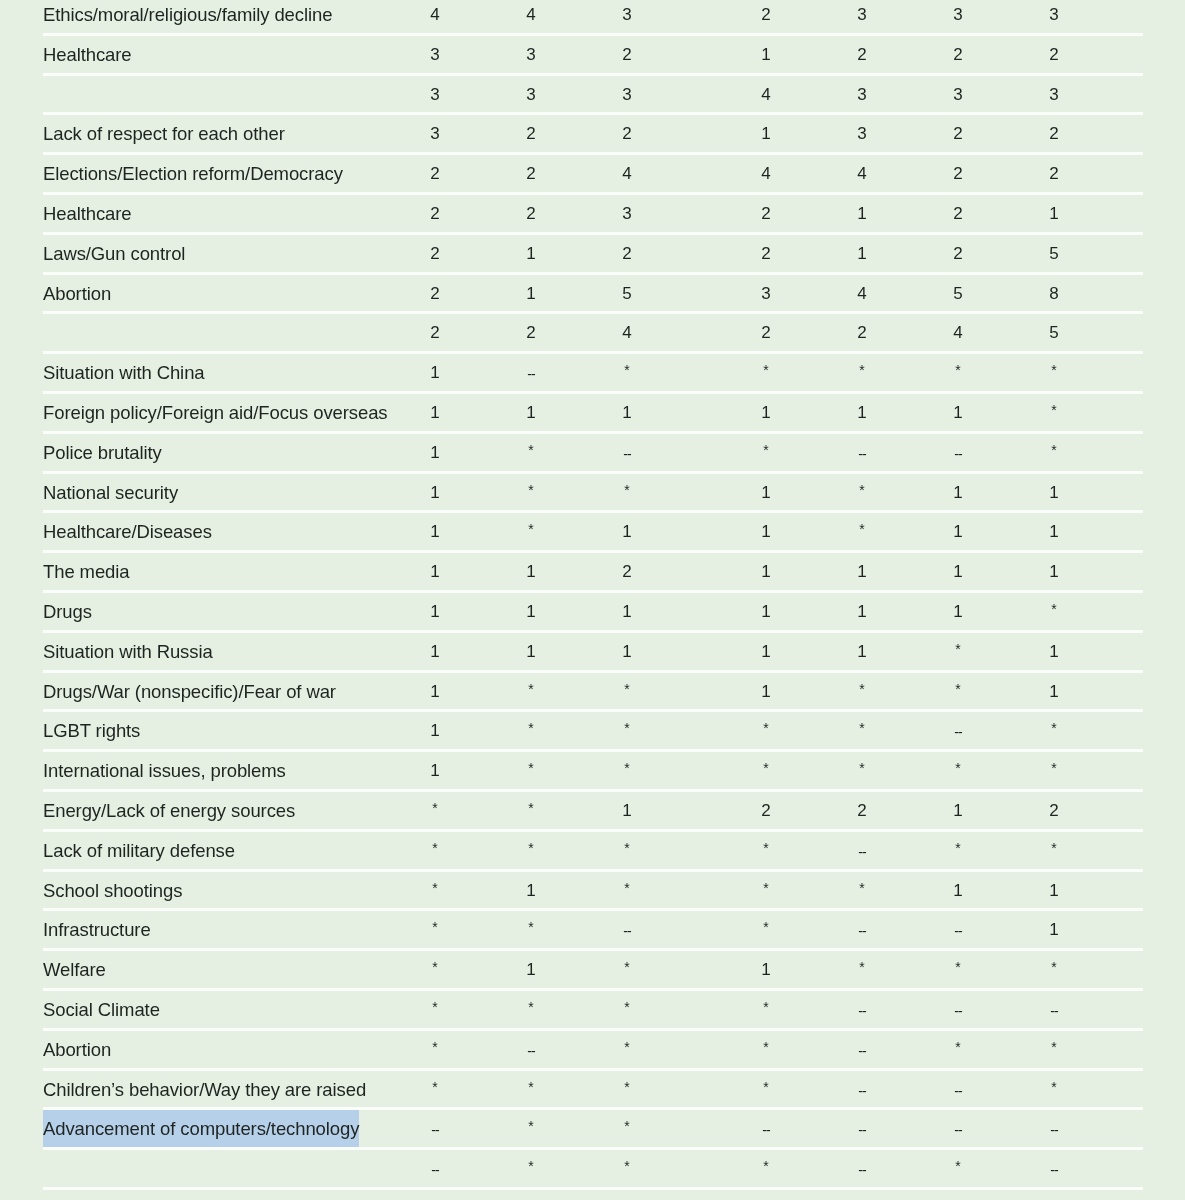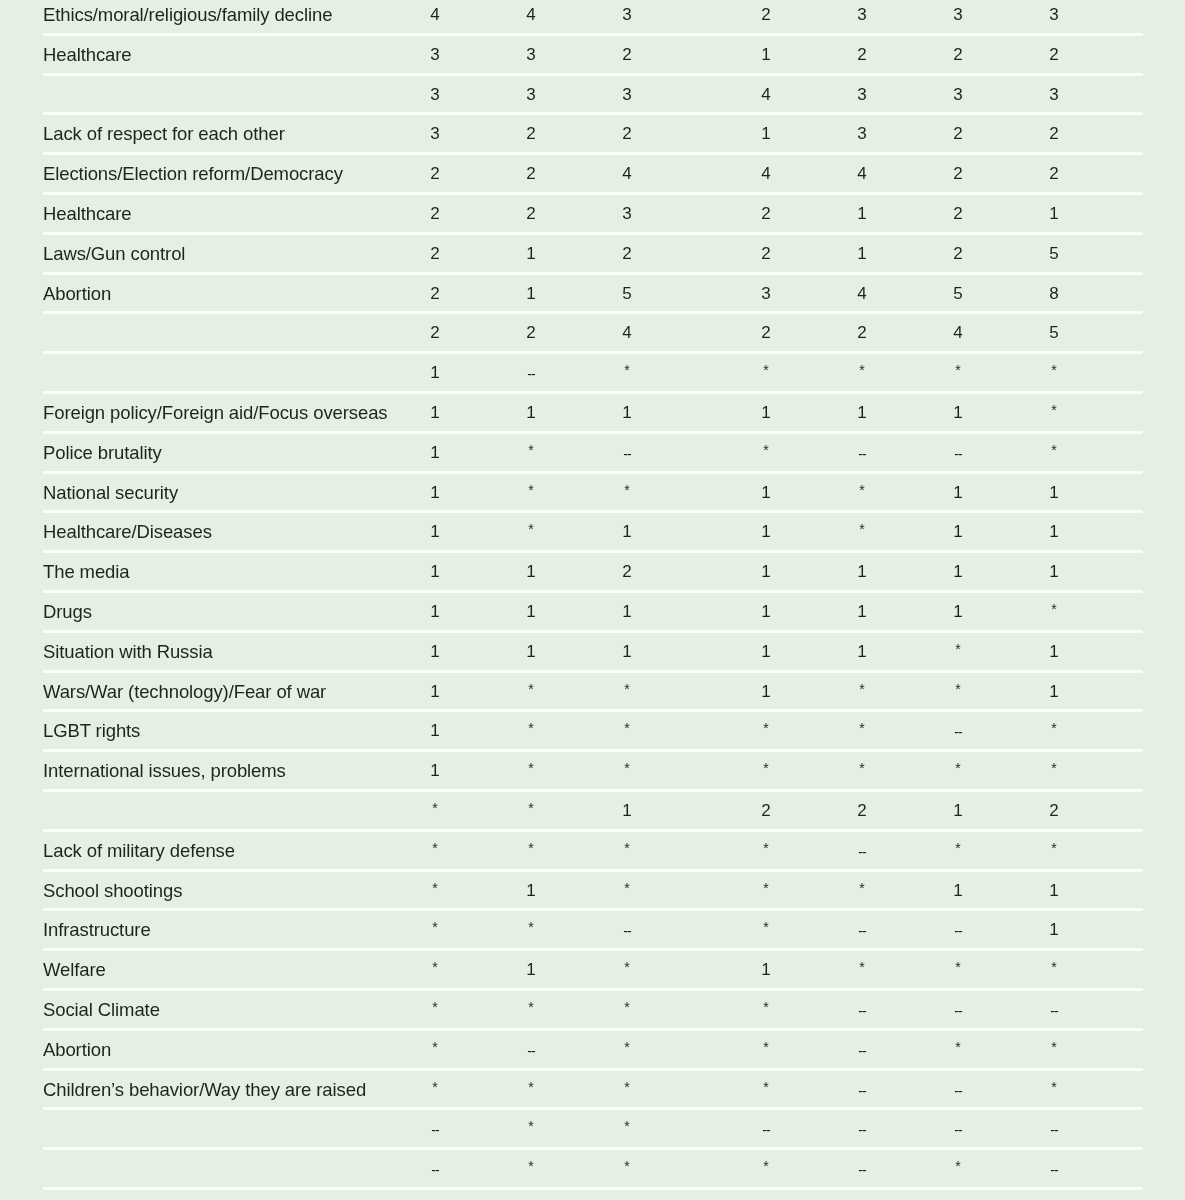--- a/index.html
+++ b/index.html
@@ -148,20 +148,21 @@
   <span class="cell" style="left: 392px;">2</span>
       <span class="cell" style="left: 488px;">2</span>
       <span class="cell" style="left: 584px;">4</span>
       <span class="cell" style="left: 723px;">2</span>
       <span class="cell" style="left: 819px;">2</span>
       <span class="cell" style="left: 915px;">4</span>
       <span class="cell" style="left: 1011px;">5</span>
     </div>
 
   <div class="row">
+    <span class="label">Situation with China</span>
   <span class="cell" style="left: 392px;">1</span>
       <span class="cell dash" style="left: 488px;">--</span>
       <span class="cell star" style="left: 584px;">*</span>
       <span class="cell star" style="left: 723px;">*</span>
       <span class="cell star" style="left: 819px;">*</span>
       <span class="cell star" style="left: 915px;">*</span>
       <span class="cell star" style="left: 1011px;">*</span>
     </div>
 
   <div class="row">
@@ -235,21 +236,21 @@
   <span class="cell" style="left: 392px;">1</span>
       <span class="cell" style="left: 488px;">1</span>
       <span class="cell" style="left: 584px;">1</span>
       <span class="cell" style="left: 723px;">1</span>
       <span class="cell" style="left: 819px;">1</span>
       <span class="cell star" style="left: 915px;">*</span>
       <span class="cell" style="left: 1011px;">1</span>
     </div>
 
   <div class="row">
-    <span class="label">Wars/War (technology)/Fear of war</span>
+    <span class="label">Drugs/War (nonspecific)/Fear of war</span>
   <span class="cell" style="left: 392px;">1</span>
       <span class="cell star" style="left: 488px;">*</span>
       <span class="cell star" style="left: 584px;">*</span>
       <span class="cell" style="left: 723px;">1</span>
       <span class="cell star" style="left: 819px;">*</span>
       <span class="cell star" style="left: 915px;">*</span>
       <span class="cell" style="left: 1011px;">1</span>
     </div>
 
   <div class="row">
@@ -268,20 +269,21 @@
   <span class="cell" style="left: 392px;">1</span>
       <span class="cell star" style="left: 488px;">*</span>
       <span class="cell star" style="left: 584px;">*</span>
       <span class="cell star" style="left: 723px;">*</span>
       <span class="cell star" style="left: 819px;">*</span>
       <span class="cell star" style="left: 915px;">*</span>
       <span class="cell star" style="left: 1011px;">*</span>
     </div>
 
   <div class="row">
+    <span class="label">Energy/Lack of energy sources</span>
   <span class="cell star" style="left: 392px;">*</span>
       <span class="cell star" style="left: 488px;">*</span>
       <span class="cell" style="left: 584px;">1</span>
       <span class="cell" style="left: 723px;">2</span>
       <span class="cell" style="left: 819px;">2</span>
       <span class="cell" style="left: 915px;">1</span>
       <span class="cell" style="left: 1011px;">2</span>
     </div>
 
   <div class="row">
@@ -355,20 +357,21 @@
   <span class="cell star" style="left: 392px;">*</span>
       <span class="cell star" style="left: 488px;">*</span>
       <span class="cell star" style="left: 584px;">*</span>
       <span class="cell star" style="left: 723px;">*</span>
       <span class="cell dash" style="left: 819px;">--</span>
       <span class="cell dash" style="left: 915px;">--</span>
       <span class="cell star" style="left: 1011px;">*</span>
     </div>
 
   <div class="row">
+    <span class="label highlight">Advancement of computers/technology</span>
   <span class="cell dash" style="left: 392px;">--</span>
       <span class="cell star" style="left: 488px;">*</span>
       <span class="cell star" style="left: 584px;">*</span>
       <span class="cell dash" style="left: 723px;">--</span>
       <span class="cell dash" style="left: 819px;">--</span>
       <span class="cell dash" style="left: 915px;">--</span>
       <span class="cell dash" style="left: 1011px;">--</span>
     </div>
 
   <div class="row">

